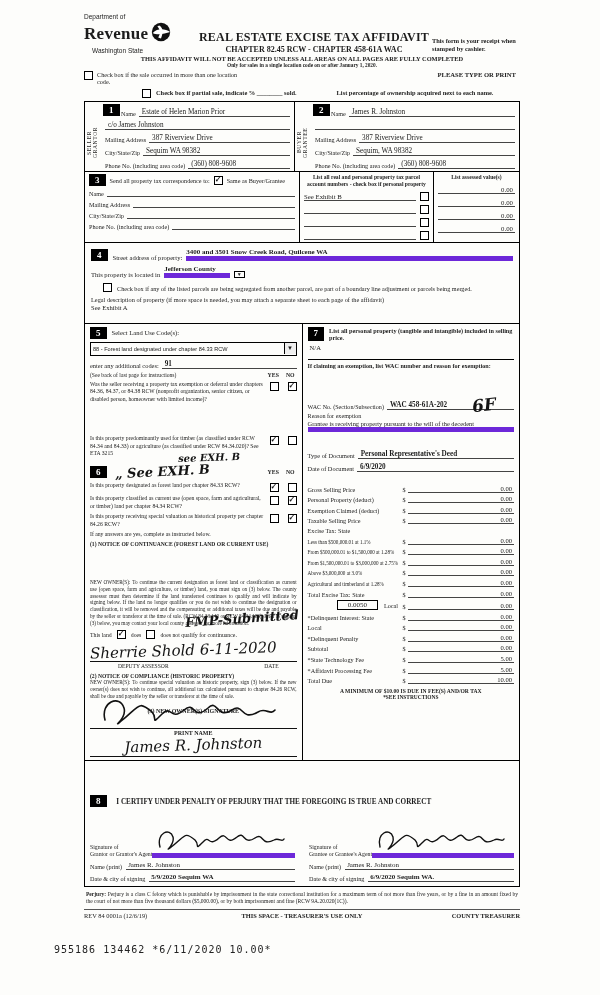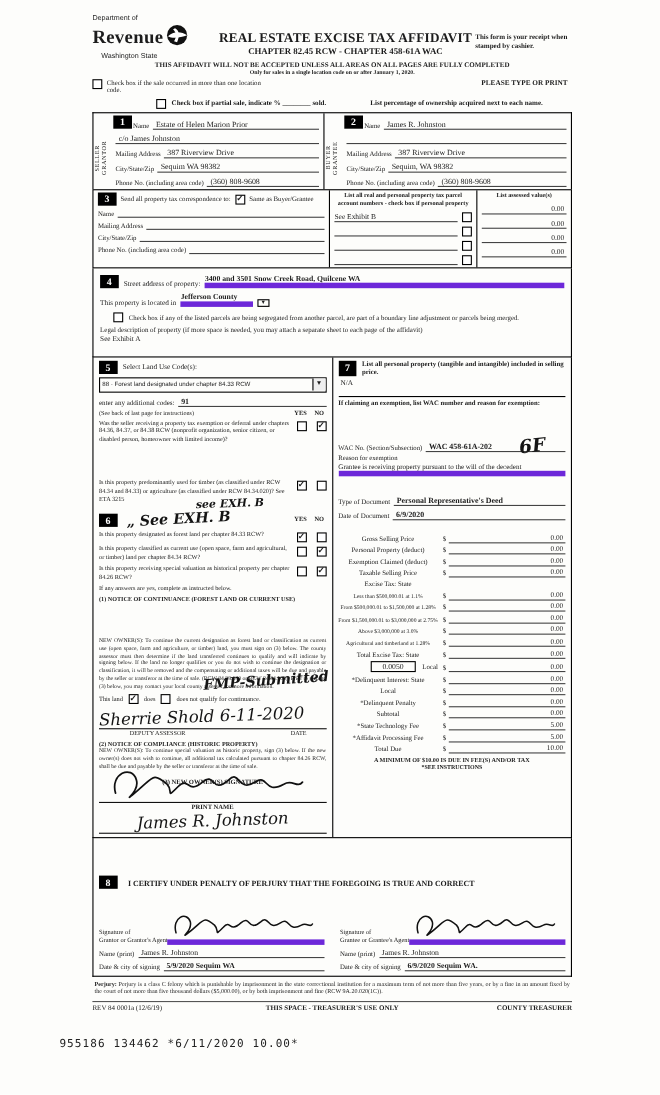--- a/index.html
+++ b/index.html
@@ -5,21 +5,21 @@
   html,body{margin:0;padding:0;}
   .page{position:relative;width:600px;height:995px;background:#fdfdfb;font-family:"Liberation Serif",serif;color:#1c1c1c;overflow:hidden;}
   .form{position:absolute;left:84px;top:14px;width:436px;}
   .b{font-weight:bold;}
   .u{border-bottom:5px solid #6d28d9;}
   .badge{display:inline-block;background:#000;color:#fff;font-weight:bold;font-size:9px;padding:1px 6px;font-family:"Liberation Serif",serif;}
   .cb{display:inline-block;width:7px;height:7px;border:1px solid #000;background:#fff;position:relative;vertical-align:middle;flex:none;}
   .cb.checked:after{content:"\2713";position:absolute;left:0px;top:-2px;font-size:8px;font-weight:bold;}
   .hw{font-family:"DejaVu Serif",serif;font-style:italic;color:#141414;}
   
-  .hdr{display:flex;align-items:center;}
+  .hdr{display:flex;align-items:flex-end;}
   .logo{width:112px;line-height:1;}
   .logo .l1{font-size:6.5px;font-family:"Liberation Sans",sans-serif;}
   .logo .l2{font-size:17px;font-weight:bold;font-family:"Liberation Serif",serif;letter-spacing:0.3px;}
   .logo .l3{font-size:6.5px;font-family:"Liberation Sans",sans-serif;margin-left:8px;margin-top:2px;}
   .logorow{display:flex;align-items:center;}
   .title-blk{flex:1;text-align:center;}
   .title-blk .t1{font-size:12px;font-weight:bold;letter-spacing:0.2px;margin-top:8px;}
   .title-blk .t2{font-size:8px;font-weight:bold;}
   .receipt{width:88px;font-size:6.4px;font-weight:bold;text-align:left;margin-top:8px;line-height:1.35;}
   .warn{text-align:center;font-size:6.4px;font-weight:bold;margin-top:1px;}
@@ -63,21 +63,21 @@
   .q{display:flex;margin-top:3px;}
   .q .qt{flex:1;font-size:5.7px;line-height:1.3;padding-right:4px;}
   .q .qb{display:flex;gap:9px;align-items:flex-start;padding-top:1px;}
   .notice-t{font-size:5.6px;font-weight:bold;margin-top:4px;}
   .notice-b{font-size:5.2px;line-height:1.3;text-align:justify;}
   .sigline{border-bottom:1.5px solid #111;margin-top:2px;}
   .siglbls{display:flex;font-size:5.6px;justify-content:space-between;padding:1px 18px 0 28px;}
   .ctr{text-align:center;}
   
   .fee{display:flex;align-items:flex-end;margin-top:2.6px;}
-  .fee .fl{flex:1;text-align:center;font-size:6.2px;padding-right:2px;white-space:nowrap;}
+  .fee .fl{flex:1;text-align:left;font-size:6.2px;padding-right:2px;white-space:nowrap;}
   .fee .fl.small{font-size:5.1px;}
   .fee .fd{width:8px;font-size:6.2px;text-align:center;}
   .fee .fv{width:104px;border-bottom:1px solid #444;text-align:right;font-size:6.6px;padding-right:2px;}
   .ratebox{border:1px solid #000;font-size:7px;padding:0 10px;margin-right:6px;}
   
   .sec8{border:1px solid #000;border-top:none;padding:2px 5px 4px 5px;position:relative;}
   .s8hdr{font-size:7.2px;font-weight:bold;}
   .s8cols{display:flex;gap:14px;margin-top:2px;}
   .s8c{flex:1;position:relative;}
   .s8lab{font-size:5.8px;line-height:1.2;}

